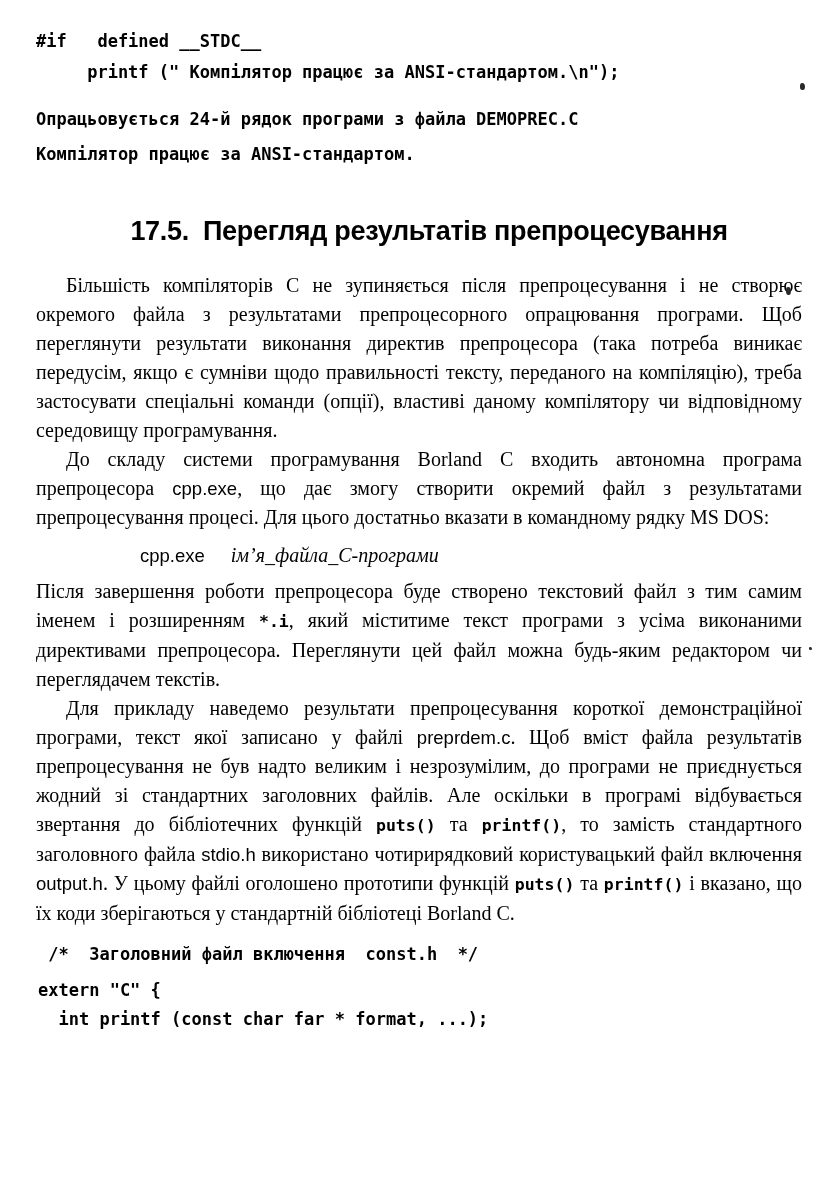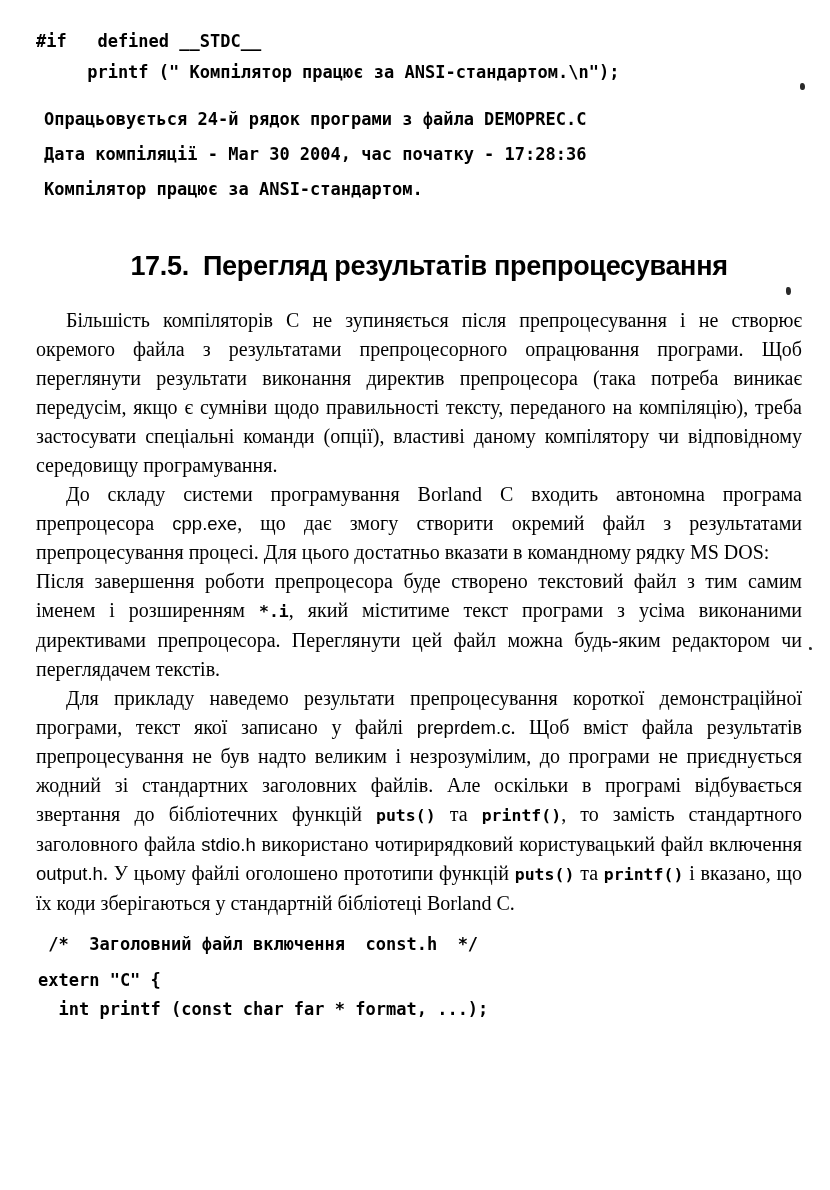--- a/index.html
+++ b/index.html
@@ -26,21 +26,21 @@
   .code {
     font-family: "DejaVu Sans Mono", monospace;
     font-weight: bold;
     font-size: 17px;
     margin: 0;
   }
   .code .ln {
     white-space: pre;
     line-height: 31px;
   }
-  .code-output { margin-top: 14px; margin-left: 8px; }
+  .code-output { margin-top: 14px; margin-left: 0; }
   .code-output .ln { line-height: 35px; }
   .code-bottom { margin-top: 12px; margin-left: 2px; }
   .code-bottom .ln { line-height: 29px; }
   .code-bottom .ln:first-child { margin-bottom: 7px; }
   
   p.body {
     font-size: 20px;
     line-height: 29px;
     text-align: justify;
     margin: 0;
@@ -93,30 +93,33 @@
   .speck-3 { left: 809px; top: 647px; width: 3px; height: 3px; }
 </style>
 </head>
 <body>
 
 <div class="page">
 
   <pre class="code code-top"><div class="ln">#if   defined __STDC__</div><div class="ln">     printf (" Компілятор працює за ANSI-стандартом.\n");</div></pre>
 
 
-  <pre class="code code-output"><div class="ln">Опрацьовується 24-й рядок програми з файла DEMOPREC.C</div><div class="ln">Дата компіляції - Mar 30 2004, час початку - 17:28:36</div><div class="ln">Компілятор працює за ANSI-стандартом.</div></pre>
+  <pre class="code code-output"><div class="ln">Опрацьовується 24-й рядок програми з файла DEMOPREC.C</div><div class="ln">Компілятор працює за ANSI-стандартом.</div></pre>
 
   <h2 class="section">
     <span class="num">17.5.</span><span>Перегляд результатів препроцесування</span>
   </h2>
 
   <p class="body indent"><span>Більшість компіляторів С не зупиняється після препроцесування і не створює окремого файла з результатами препроцесорного опрацювання програми. Щоб переглянути результати виконання директив препроцесора (така потреба виникає передусім, якщо є сумніви щодо правильності тексту, переданого на компіляцію), треба застосувати спеціальні команди (опції), властиві даному компілятору чи відповідному середовищу програмування.</span></p>
 
   <p class="body indent"><span>До складу системи програмування Borland C входить автономна програма препроцесора  </span><span class="sans">cpp.exe</span><span>, що дає змогу створити окремий файл з результатами препроцесування процесі. Для цього достатньо вказати в командному рядку MS DOS:</span></p>
 
+  <div class="cmd">
+    <span class="cmd-name">cpp.exe</span><span class="cmd-arg">ім’я_файла_С-програми</span>
+  </div>
 
   <p class="body"><span>Після завершення роботи препроцесора буде створено текстовий файл з тим самим іменем і розширенням  </span><span class="mono">*.i</span><span>, який міститиме текст програми з усіма виконаними директивами препроцесора. Переглянути цей файл можна будь-яким редактором чи переглядачем текстів.</span></p>
 
   <p class="body indent"><span>Для прикладу наведемо результати препроцесування короткої демонстраційної програми, текст якої записано у файлі  </span><span class="sans">preprdem.c</span><span>.  Щоб вміст файла результатів препроцесування не був надто великим і незрозумілим, до програми не приєднується жодний зі стандартних заголовних файлів. Але оскільки в програмі відбувається звертання до бібліотечних функцій </span><span class="mono">puts()</span><span> та </span><span class="mono">printf()</span><span>, то замість стандартного заголовного файла  </span><span class="sans">stdio.h</span><span>  використано чотирирядковий користувацький файл включення  </span><span class="sans">output.h</span><span>. У цьому файлі оголошено прототипи функцій </span><span class="mono">puts()</span><span> та </span><span class="mono">printf()</span><span> і вказано, що їх коди зберігаються у стандартній бібліотеці Borland C.</span></p>
 
   <pre class="code code-bottom"><div class="ln"> /*  Заголовний файл включення  const.h  */</div><div class="ln">extern "C" {</div><div class="ln">  int printf (const char far * format, ...);</div></pre>
 
   <span class="speck speck-1"></span>
   <span class="speck speck-2"></span>
   <span class="speck speck-3"></span>

